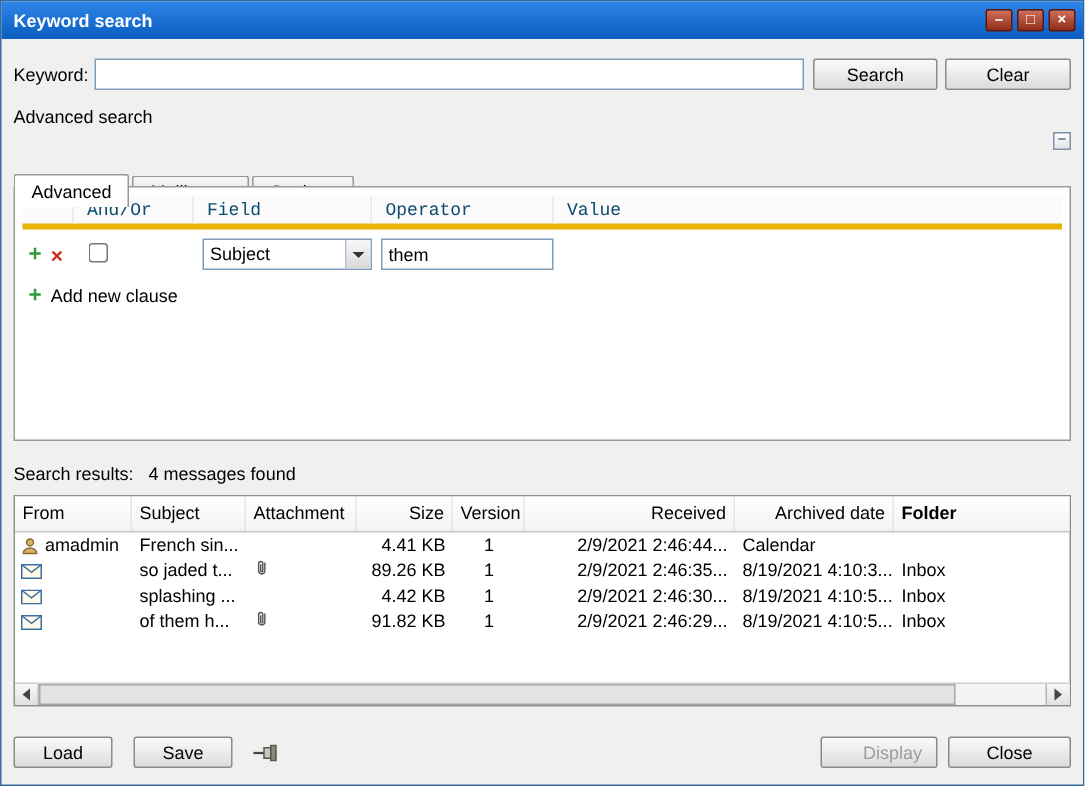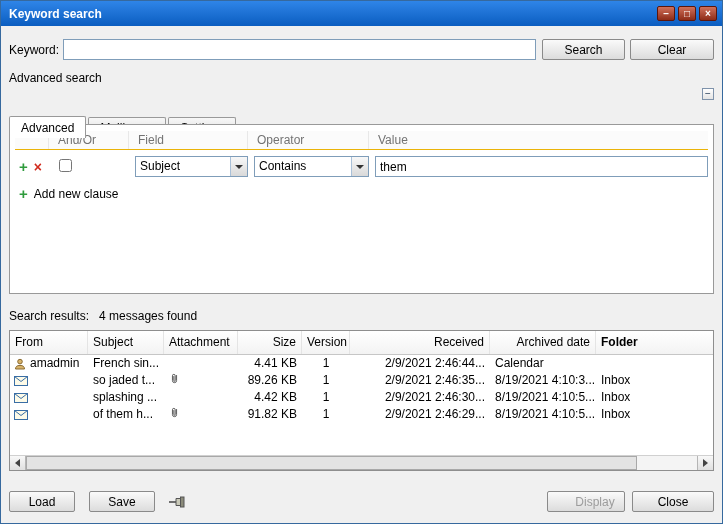--- a/index.html
+++ b/index.html
@@ -41,21 +41,21 @@
   .tab { border:1px solid #999; border-bottom:none; padding:3px 11px;
          background:linear-gradient(#f7f7f7,#d9d9d9); margin-right:2px;
          border-radius:2px 2px 0 0; position:relative; top:14px; z-index:1; }
   .tab.active { background:#fff; z-index:3; padding-top:4px; }
 
   .panel { border:1px solid #999; background:#fff; height:170px; padding:6px 5px;
            position:relative; z-index:2; }
 
   .clause-grid { display:grid; grid-template-columns:34px 74px 113px 115px 1fr;
                  column-gap:6px; align-items:center; }
-  .clause-header { background:#fbfbfb; border-bottom:1px solid #eab308; color:#737373; }
+  .clause-header { background:#fbfbfb; border-bottom:4px solid #eab308; color:#0c4a6e;font-family:Liberation Mono, monospace; }
   .hcell { height:18px; line-height:18px; padding-left:3px; border-right:1px solid #e8e8e8;
            white-space:nowrap; overflow:hidden; }
   .hcell:last-child { border-right:none; }
   .clause-row { margin-top:6px; }
   .actions { display:flex; align-items:center; gap:6px; padding-left:4px; }
   .plus-icon { color:#2f9b3d; font-weight:bold; font-size:15px; line-height:1; cursor:default; }
   .x-icon   { color:#d12b1e; font-weight:bold; font-size:14px; line-height:1; cursor:default; }
   .clause-check { margin-left:4px; width:13px; height:13px; }
 
   .fake-select { display:flex; align-items:stretch; border:1px solid #7f9db9; background:#fff; height:21px; }
@@ -152,26 +152,20 @@
         </span>
         <span>
           <input type="checkbox" class="clause-check" style="">
         </span>
         <span class="fake-select">
           <span class="fs-text">Subject</span>
           <span class="fs-arrow">
               <span class="tri-down"></span>
             </span>
         </span>
-        <span class="fake-select">
-          <span class="fs-text">Contains</span>
-          <span class="fs-arrow">
-              <span class="tri-down"></span>
-            </span>
-        </span>
         <span>
           <input class="value-input" type="text" value="them" style="">
         </span>
       </div>
 
       <div class="add-clause">
         <span class="plus-icon">+</span>
         <span>Add new clause</span>
       </div>
 

